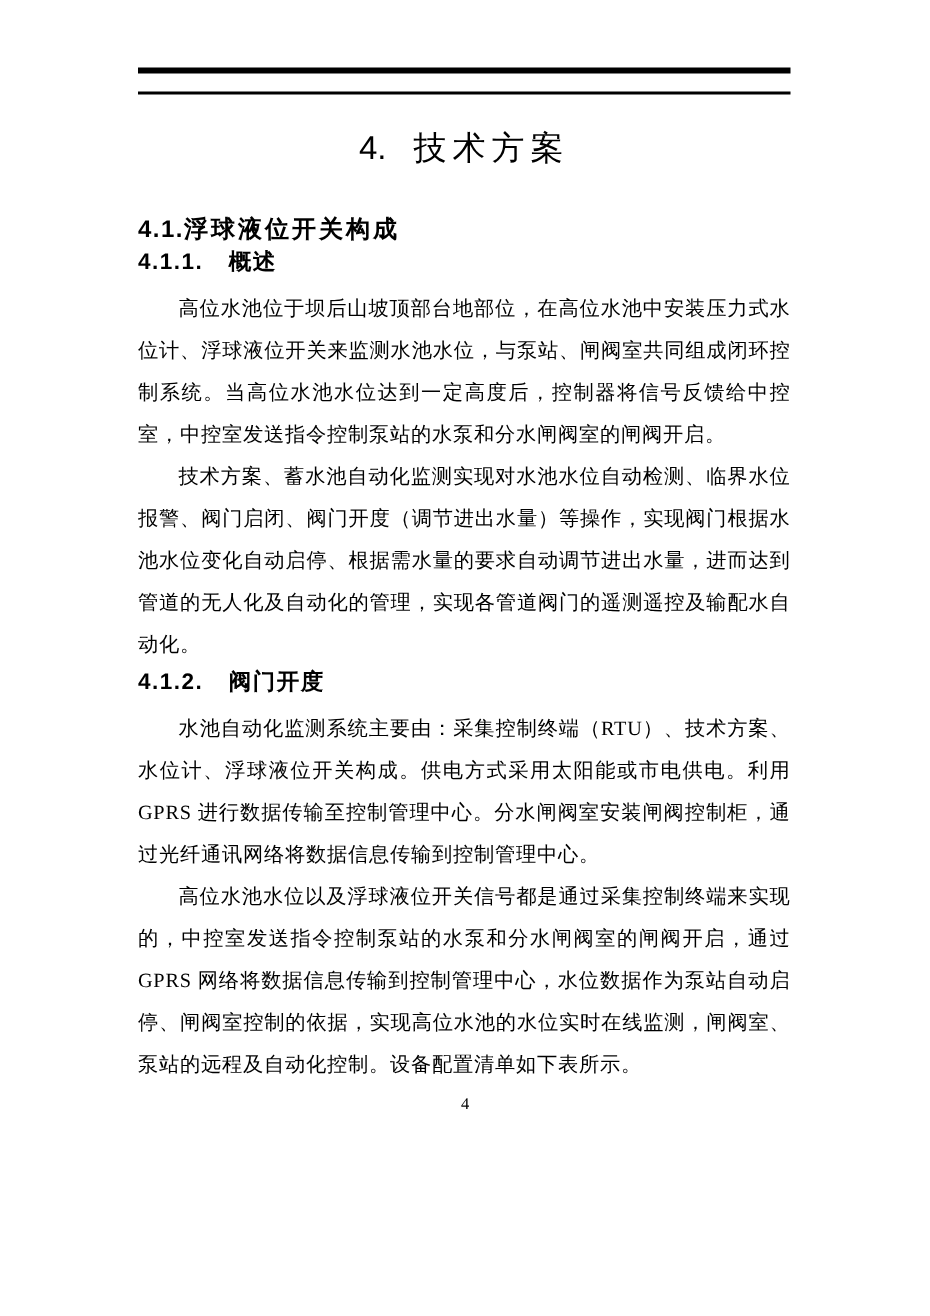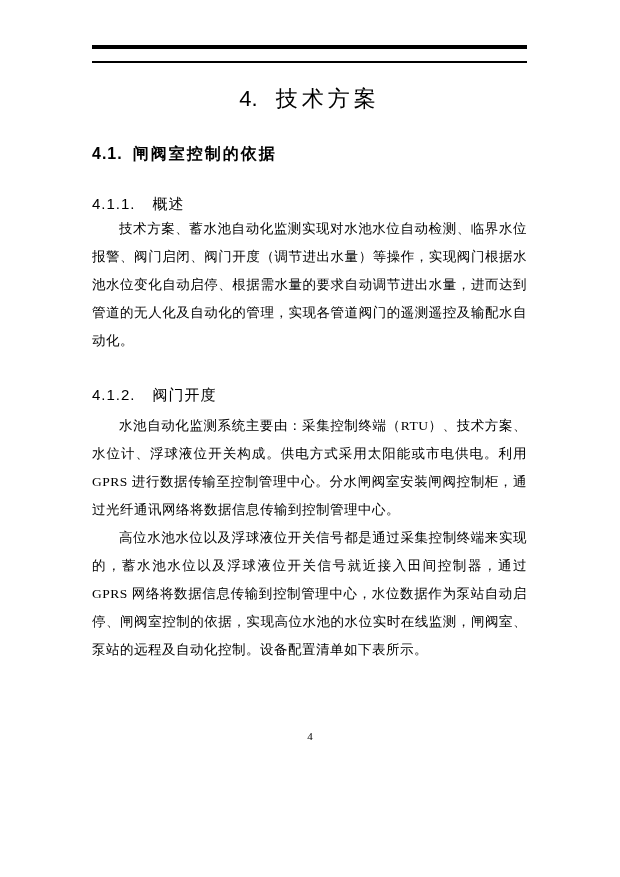--- a/index.html
+++ b/index.html
@@ -33,27 +33,27 @@
   .h2 {
     margin: 29px 0 0 0;
     font-size: 16px;
     line-height: 21px;
     font-weight: 700;
     letter-spacing: 2px;
   }
   .h2 .num {
     font-family: "Liberation Sans", sans-serif;
     letter-spacing: 1px;
-    margin-right: 10px;
+    margin-right: 0;
   }
   .h3 {
-    margin: 29px 0 0 0;
+    margin: 0 0 0 0;
     font-size: 15px;
     line-height: 21px;
-    font-weight: 400;
+    font-weight: 700;
     letter-spacing: 1px;
   }
   .h3 .num {
     font-family: "Liberation Sans", sans-serif;
     letter-spacing: 1px;
     margin-right: 17px;
   }
   p.body {
     margin: 0;
     font-size: 13.5px;
@@ -78,28 +78,29 @@
 
 <div class="page">
 
   <div class="rule rule-thick"></div>
   <div class="rule rule-thin"></div>
 
   <div class="content">
 
     <h1 class="doc-title"><span class="num">4.</span><span>技术方案</span></h1>
 
-    <h2 class="h2"><span class="num">4.1.</span><span>闸阀室控制的依据</span></h2>
+    <h2 class="h2"><span class="num">4.1.</span><span>浮球液位开关构成</span></h2>
 
     <h3 class="h3"><span class="num">4.1.1.</span><span>概述</span></h3>
 
+    <p class="body p-first">高位水池位于坝后山坡顶部台地部位，在高位水池中安装压力式水位计、浮球液位开关来监测水池水位，与泵站、闸阀室共同组成闭环控制系统。当高位水池水位达到一定高度后，控制器将信号反馈给中控室，中控室发送指令控制泵站的水泵和分水闸阀室的闸阀开启。</p>
     <p class="body">技术方案、蓄水池自动化监测实现对水池水位自动检测、临界水位报警、阀门启闭、阀门开度（调节进出水量）等操作，实现阀门根据水池水位变化自动启停、根据需水量的要求自动调节进出水量，进而达到管道的无人化及自动化的管理，实现各管道阀门的遥测遥控及输配水自动化。</p>
 
     <h3 class="h3"><span class="num">4.1.2.</span><span>阀门开度</span></h3>
 
     <p class="body p-first">水池自动化监测系统主要由：采集控制终端（RTU）、技术方案、水位计、浮球液位开关构成。供电方式采用太阳能或市电供电。利用 GPRS 进行数据传输至控制管理中心。分水闸阀室安装闸阀控制柜，通过光纤通讯网络将数据信息传输到控制管理中心。</p>
-    <p class="body">高位水池水位以及浮球液位开关信号都是通过采集控制终端来实现的，蓄水池水位以及浮球液位开关信号就近接入田间控制器，通过 GPRS 网络将数据信息传输到控制管理中心，水位数据作为泵站自动启停、闸阀室控制的依据，实现高位水池的水位实时在线监测，闸阀室、泵站的远程及自动化控制。设备配置清单如下表所示。</p>
+    <p class="body">高位水池水位以及浮球液位开关信号都是通过采集控制终端来实现的，中控室发送指令控制泵站的水泵和分水闸阀室的闸阀开启，通过 GPRS 网络将数据信息传输到控制管理中心，水位数据作为泵站自动启停、闸阀室控制的依据，实现高位水池的水位实时在线监测，闸阀室、泵站的远程及自动化控制。设备配置清单如下表所示。</p>
 
   </div>
 
   <div class="footer"><span>4</span></div>
 
 </div>
 
 </body></html>

